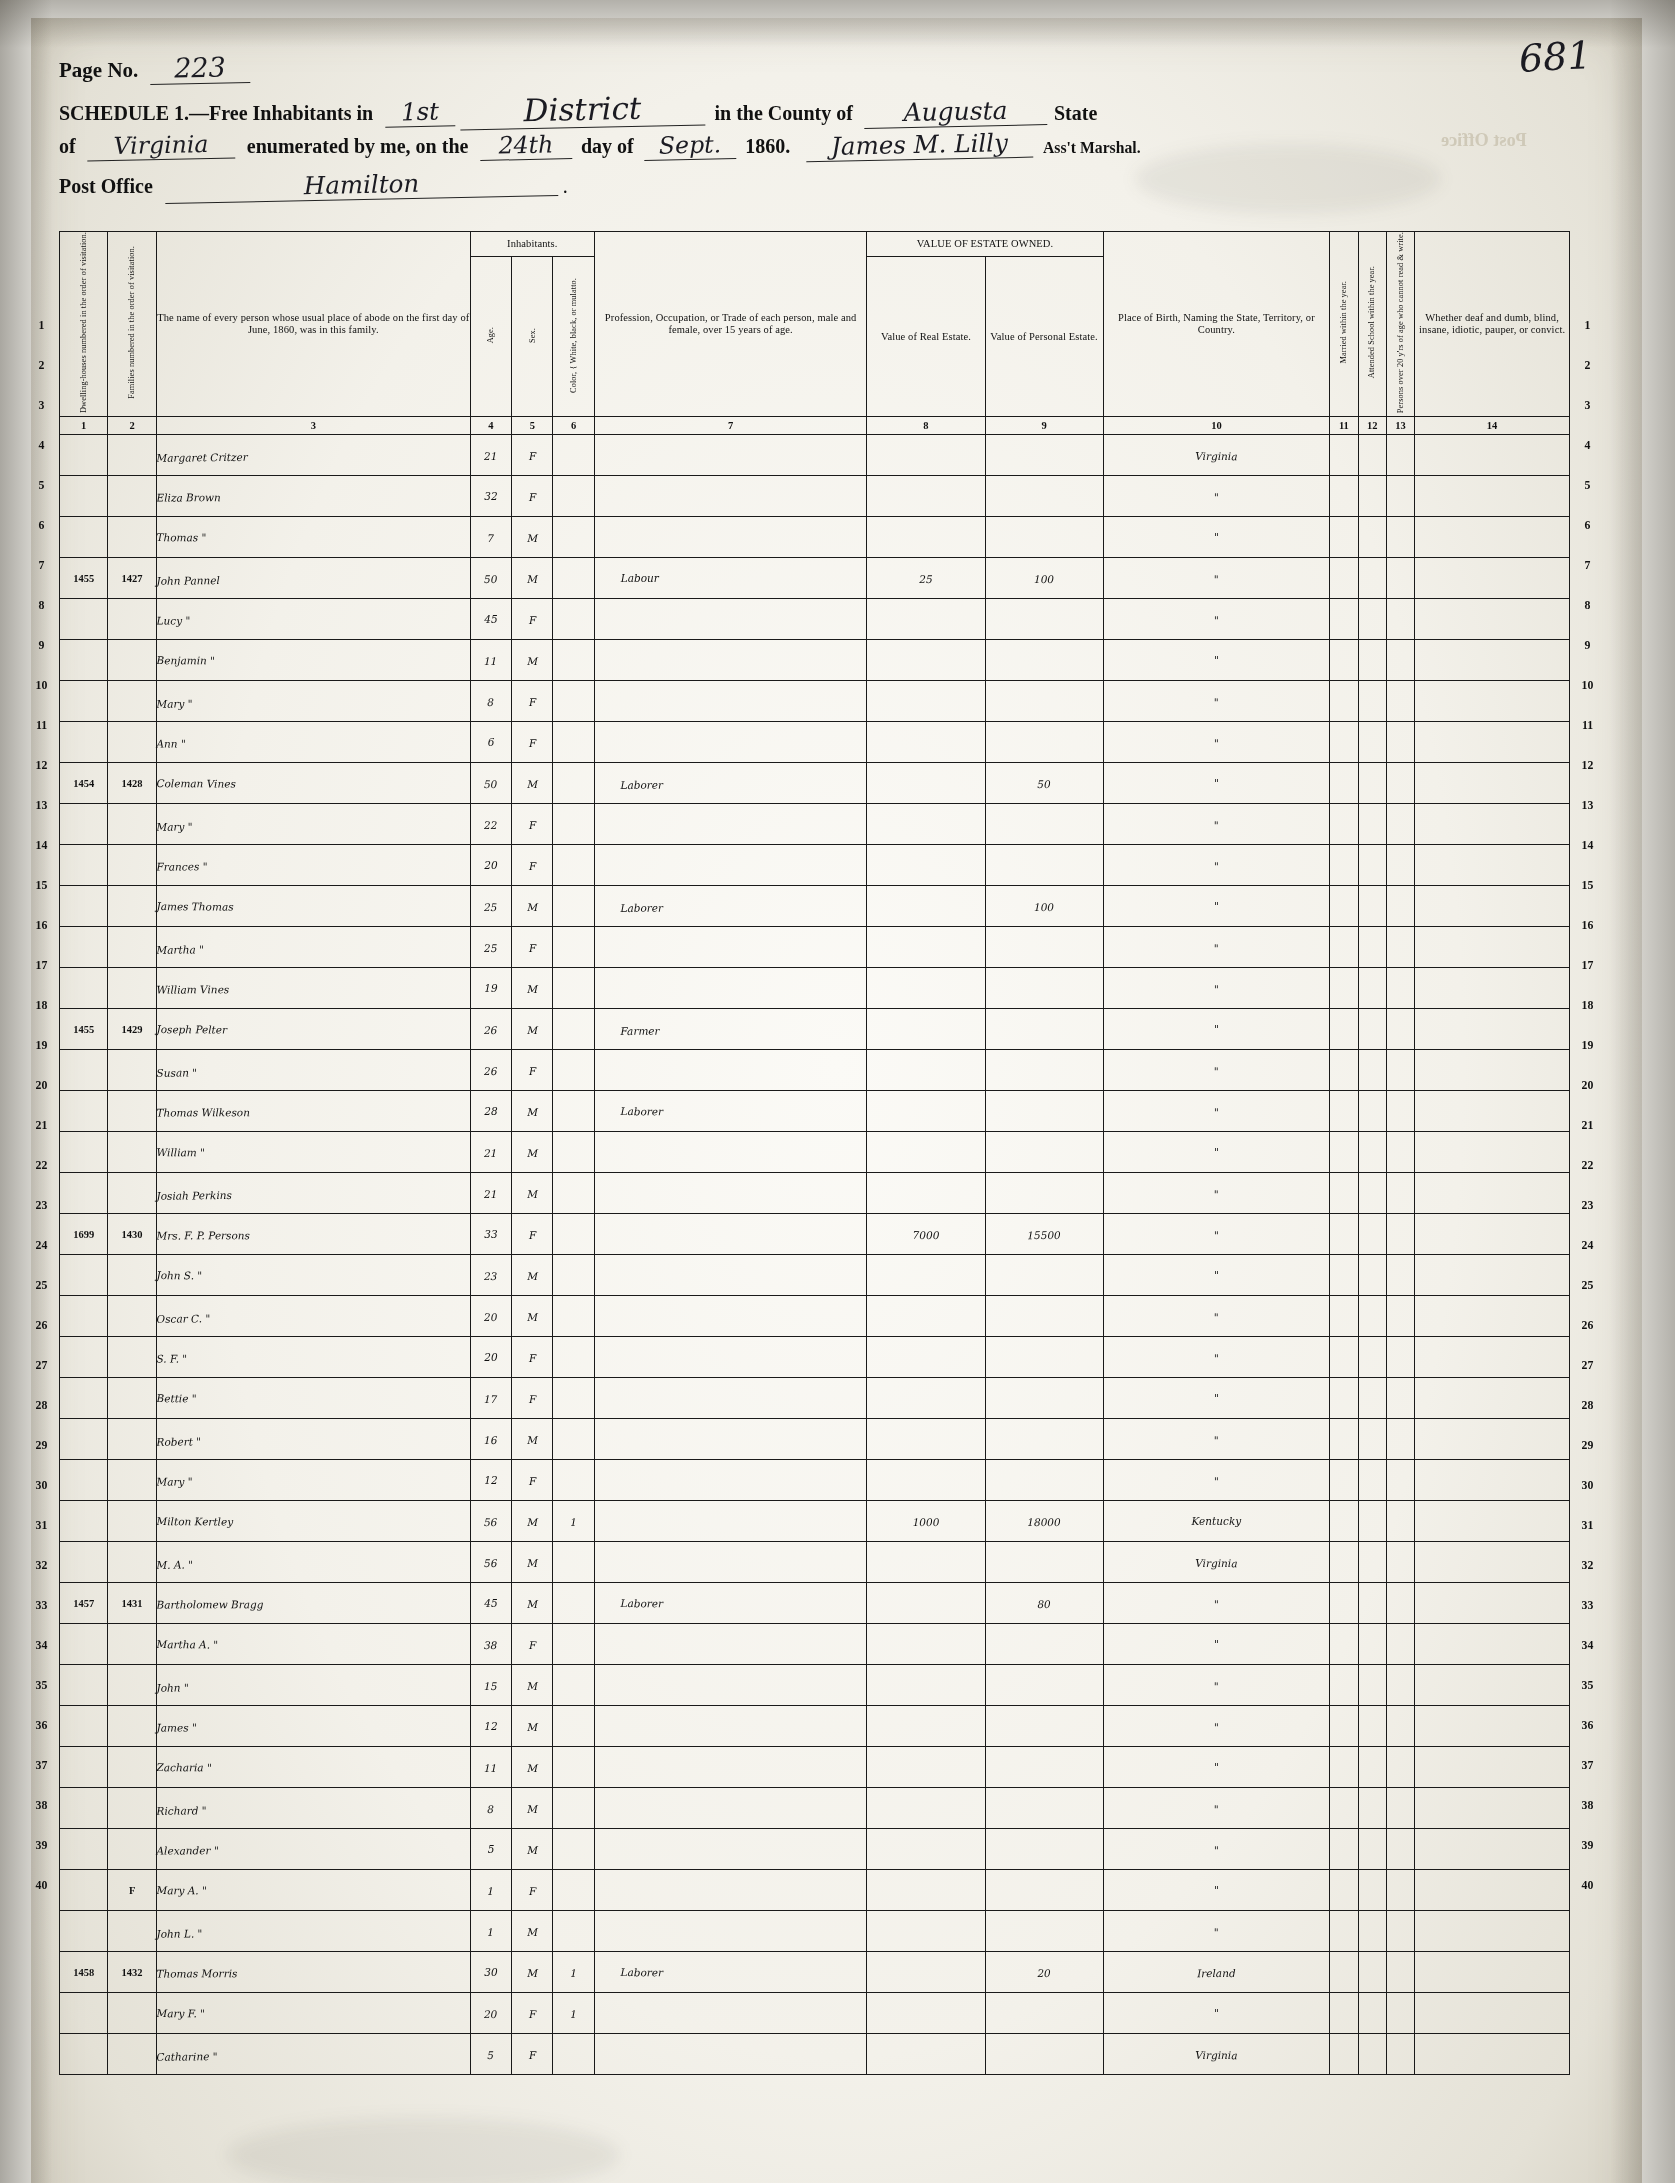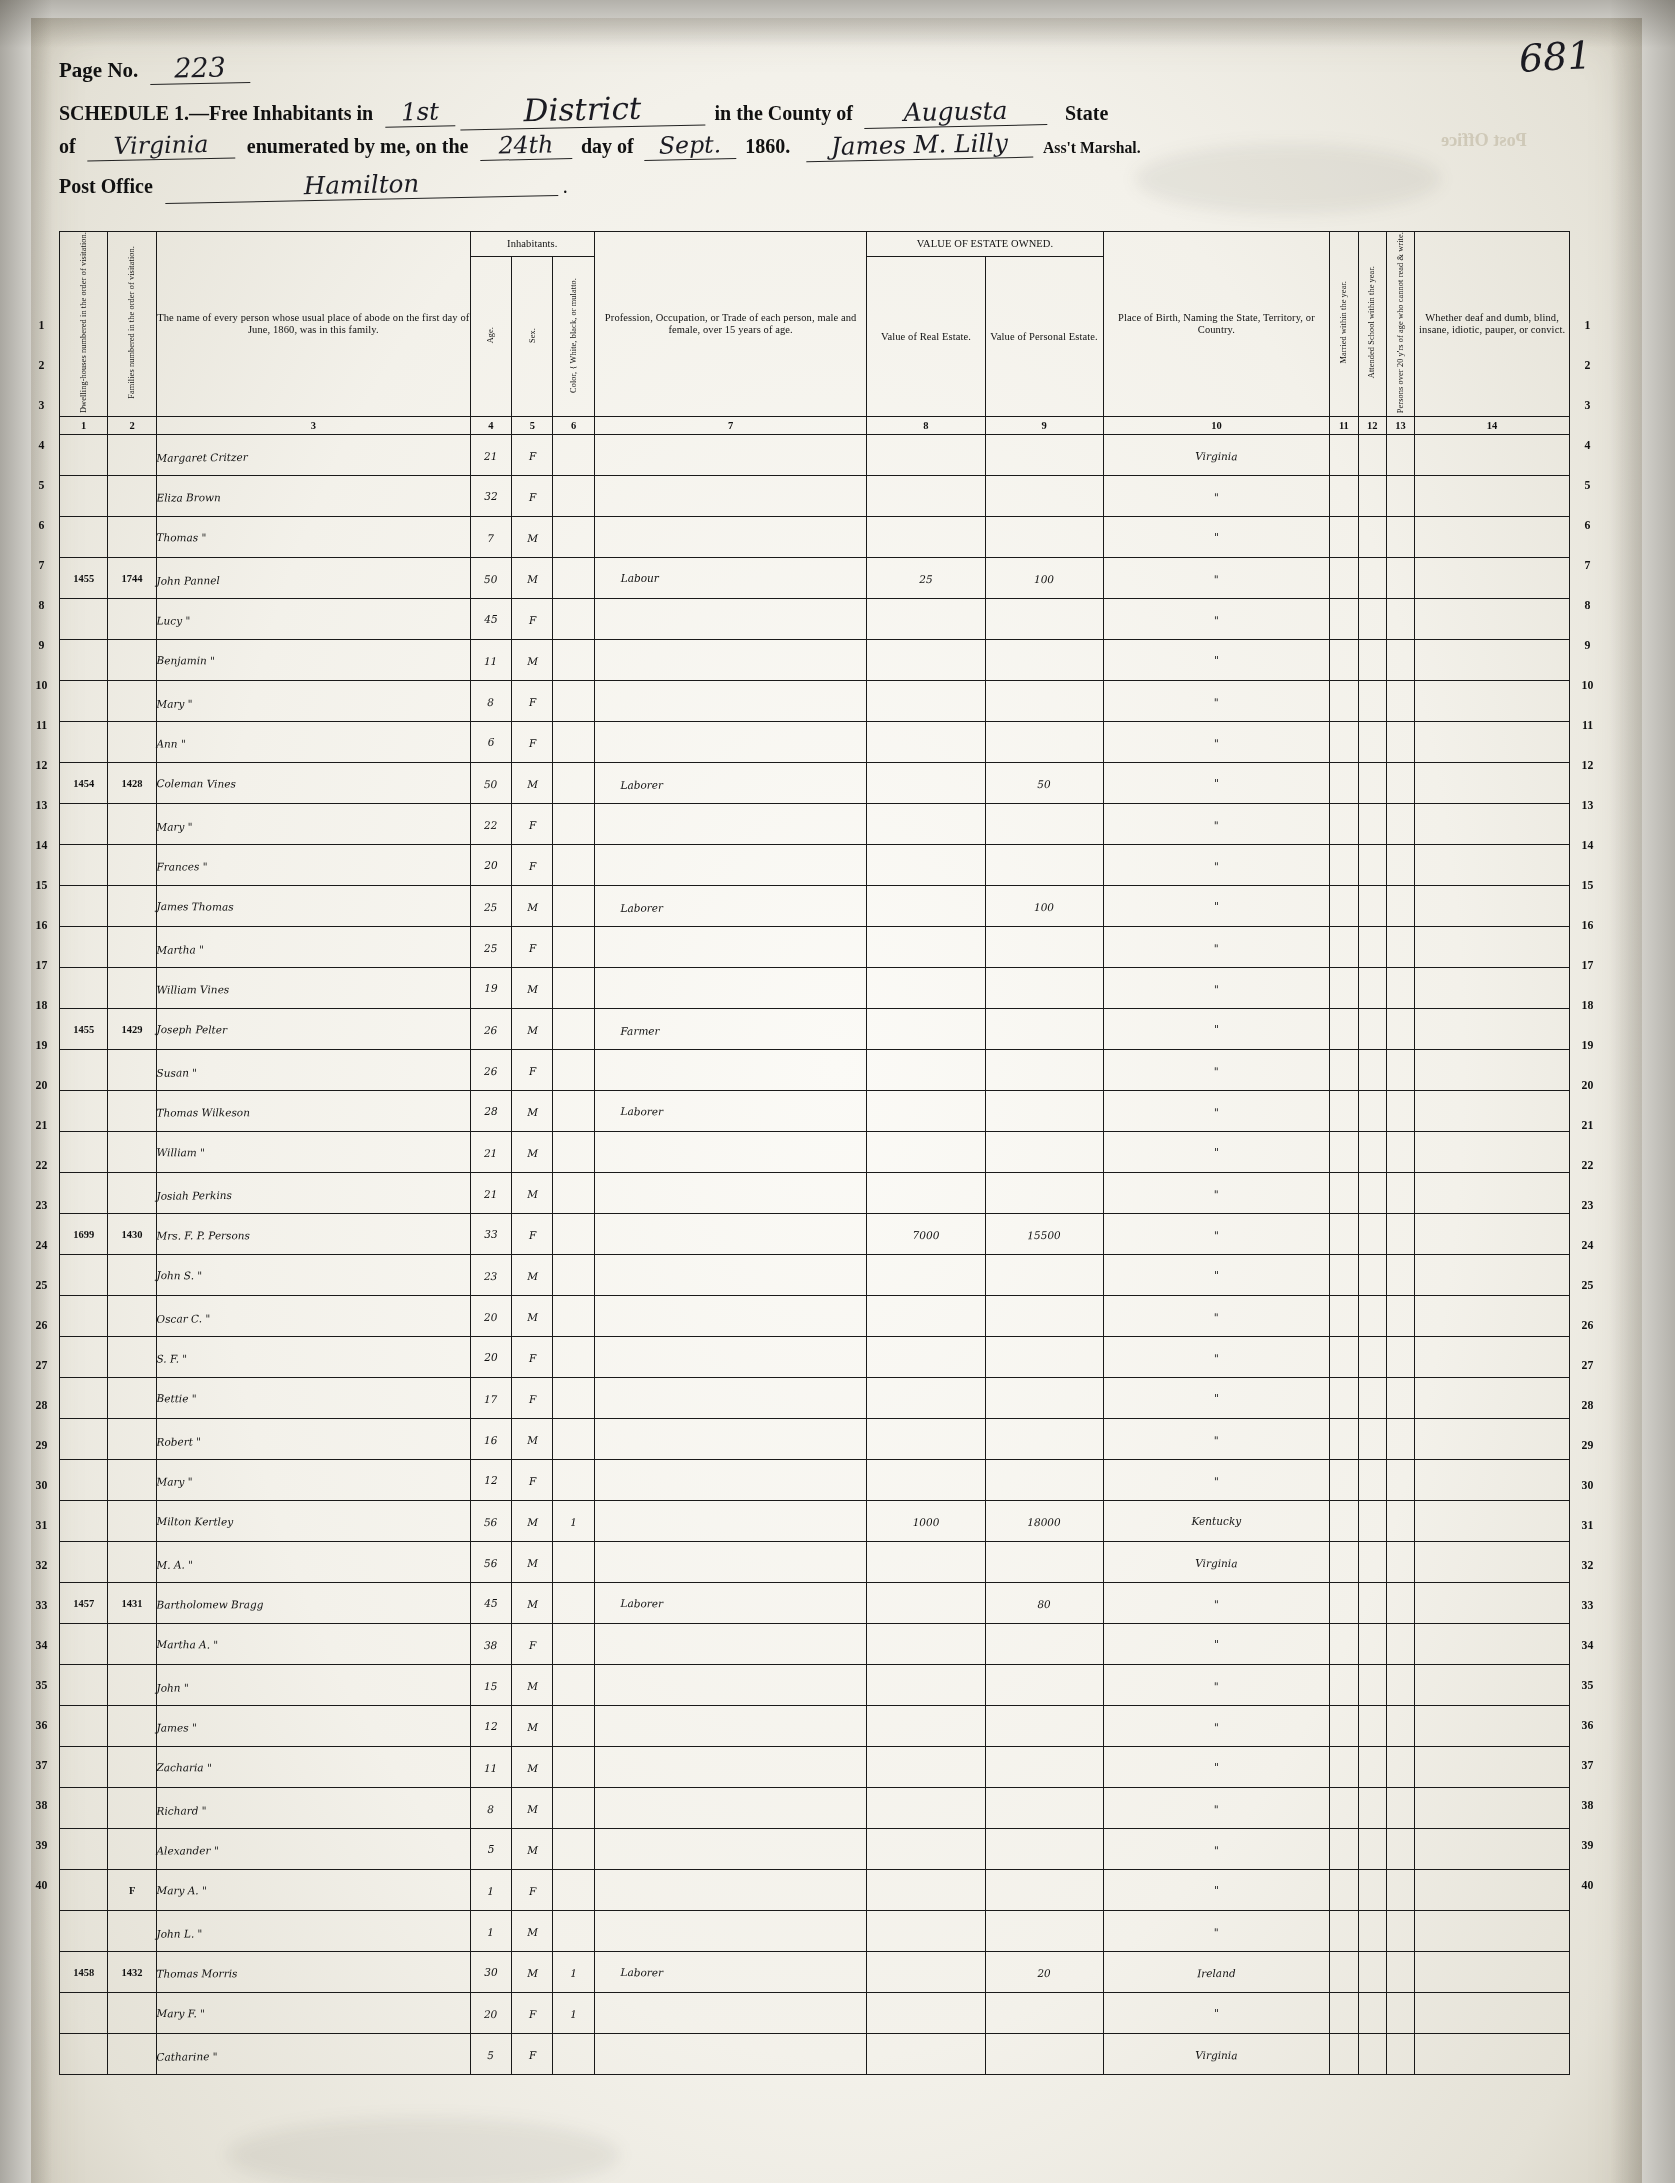--- a/index.html
+++ b/index.html
@@ -129,21 +129,21 @@
         <span class="printed">Page No.</span>
         <span class="hand ul" style="width:100px;font-size:27px;margin-left:6.1px;">223</span>
       </div>
 
       <div class="row-h" style="top:48px;font-size:20px;">
         <span class="printed">SCHEDULE 1.—Free Inhabitants in</span>
         <span class="hand ul" style="width:70px;font-size:24.5px;margin-left:7px;">1st</span>
         <span class="hand ul" style="width:245px;font-size:31px;">District</span>
         <span class="printed" style="margin-left:4.4px;">in the County of</span>
         <span class="hand ul" style="width:183px;font-size:25px;margin-left:6.1px;">Augusta</span>
-        <span class="printed" style="margin-left:13px;">State</span>
+        <span class="printed" style="margin-left:2px;">State</span>
       </div>
 
       <div class="row-h" style="top:87px;font-size:20px;">
         <span class="printed">of</span>
         <span class="hand ul" style="width:148px;font-size:23.6px;margin-left:6.1px;">Virginia</span>
         <span class="printed" style="margin-left:7px;">enumerated by me, on the</span>
         <span class="hand ul" style="width:92px;font-size:23.6px;margin-left:6.1px;">24th</span>
         <span class="printed" style="margin-left:4.4px;">day of</span>
         <span class="hand ul" style="width:92px;font-size:23.6px;margin-left:5.2px;">Sept.</span>
         <span class="printed" style="margin-left:4.4px;">1860.</span>
@@ -344,21 +344,21 @@
             <td class="cell-hand ctr" style="display: table-cell; transform: rotate(-0.333333deg);"></td>
             <td class="cell-hand ctr" style="display: table-cell; transform: rotate(-0.166667deg);"></td>
             <td class="cell-hand ctr" style="display: table-cell; transform: rotate(0deg);">"</td>
             <td class="tick" style="display: table-cell; transform: rotate(0.166667deg);"></td>
             <td class="tick" style="display: table-cell; transform: rotate(0.333333deg);"></td>
             <td class="tick" style="display: table-cell; transform: rotate(0.5deg);"></td>
             <td class="cell-hand ctr" style="display: table-cell; transform: rotate(0.666667deg);"></td>
           </tr>
           <tr class="data">
             <td class="lnum">1455</td>
-            <td class="lnum">1744</td>
+            <td class="lnum">1427</td>
             <td class="cell-hand name" style="display: table-cell; transform: rotate(-0.666667deg);">John Pannel</td>
             <td class="cell-hand ctr" style="display: table-cell; transform: rotate(-0.5deg);">50</td>
             <td class="cell-hand ctr" style="display: table-cell; transform: rotate(-0.333333deg);">M</td>
             <td class="tick" style="display: table-cell; transform: rotate(-0.166667deg);"></td>
             <td class="cell-hand" style="padding-left: 26px; display: table-cell; transform: rotate(0deg);">Labour</td>
             <td class="cell-hand ctr" style="display: table-cell; transform: rotate(0.166667deg);">25</td>
             <td class="cell-hand ctr" style="display: table-cell; transform: rotate(0.333333deg);">100</td>
             <td class="cell-hand ctr" style="display: table-cell; transform: rotate(0.5deg);">"</td>
             <td class="tick" style="display: table-cell; transform: rotate(0.666667deg);"></td>
             <td class="tick" style="display: table-cell; transform: rotate(-0.666667deg);"></td>

